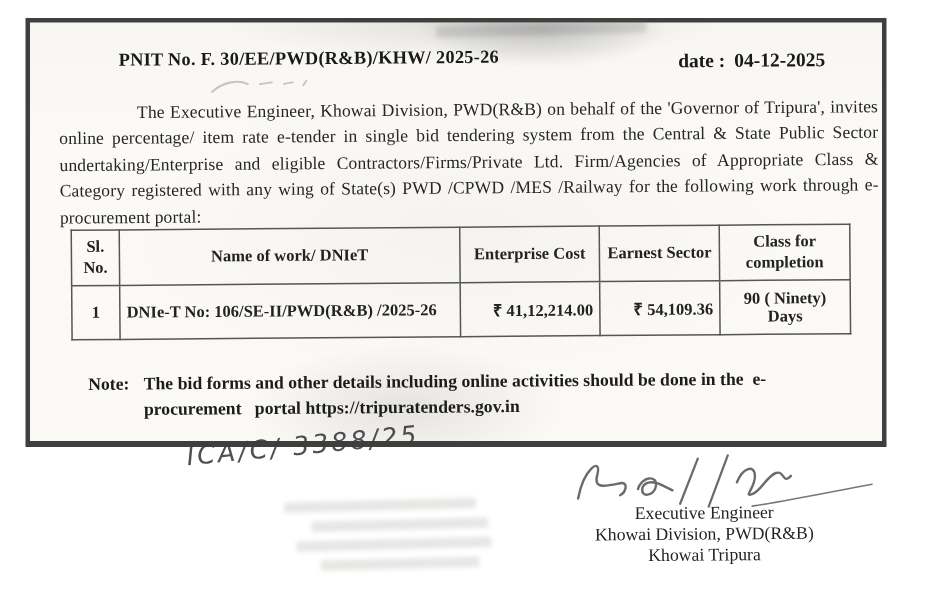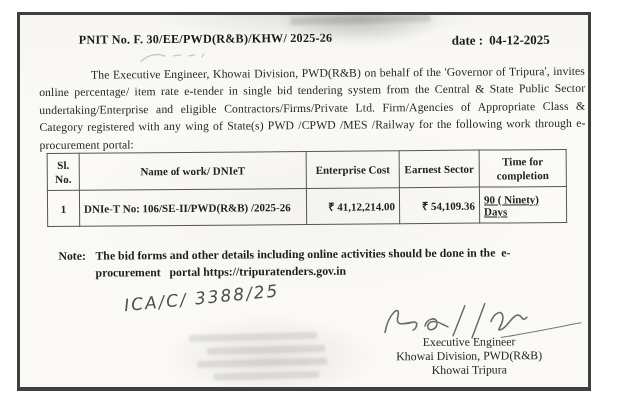--- a/index.html
+++ b/index.html
@@ -1,20 +1,20 @@
 <!DOCTYPE html>
 <html><head>
 <meta charset="utf-8">
 <style>
   * { margin: 0; padding: 0; box-sizing: border-box; }
   html, body { width: 619px; height: 410px; background: #ffffff; overflow: hidden; }
   body { font-family: "Liberation Serif", serif; color: #1e1e1e; position: relative; }
 
   .doc {
-    position: absolute; left: 17px; top: 12px; width: 574px; height: 379px;
+    position: absolute; left: 17px; top: 12px; width: 574px; height: 286px;
     border: 3px solid #3f3f3f;
     border-bottom-width: 4px;
     background:
       radial-gradient(ellipse 120px 40px at 60% 1%, rgba(105,105,105,0.30), transparent 70%),
       radial-gradient(ellipse 220px 35px at 52% 0%, rgba(120,120,120,0.18), transparent 75%),
       radial-gradient(ellipse 150px 60px at 44% 92%, rgba(120,115,108,0.16), transparent 70%),
       radial-gradient(ellipse 300px 120px at 50% 50%, rgba(160,155,148,0.07), transparent 80%),
       linear-gradient(180deg, #f7f6f2 0%, #fbfaf7 30%, #faf9f6 100%);
     padding-left: 12px;
   }
@@ -47,21 +47,21 @@
   table.tender th { font-weight: bold; text-align: center; height: 37px; line-height: 14px; }
   table.tender td { height: 36px; font-weight: bold; }
   .col-sl { width: 32px; }
   .col-name { width: 227px; }
   .col-cost { width: 93px; }
   .col-earnest { width: 80px; }
   .col-time { width: 87px; }
   td.c-sl { text-align: center; }
   td.c-name { text-align: left; padding-left: 12px; }
   td.c-cost, td.c-earnest { text-align: right; }
-  td.c-time { text-align: left; padding-left: 8px; text-decoration: underline; }
+  td.c-time { text-align: center; padding-left: 8px; }
 
   .note {
     position: absolute; left: 38px; top: 231px; width: 505px;
     font-weight: bold; font-size: 11.8px; line-height: 17px; color: #1c1c1c;
   }
   .note-label { position: absolute; left: 0; top: 0; text-align: right; }
   .note-text { display: block; margin-left: 37px; white-space: pre-wrap; }
 
   .handwritten {
     position: absolute; left: 103px; top: 272px;
@@ -114,21 +114,21 @@
           <col class="col-cost">
           <col class="col-earnest">
           <col class="col-time">
       </colgroup>
       <thead>
         <tr>
           <th>Sl. No.</th>
           <th>Name of work/ DNIeT</th>
           <th>Enterprise Cost</th>
           <th>Earnest Sector</th>
-          <th>Time for completion</th>
+          <th>Class for completion</th>
         </tr>
       </thead>
       <tbody>
         <tr>
           <td class="c-sl">1</td>
           <td class="c-name">DNIe-T No: 106/SE-II/PWD(R&amp;B) /2025-26</td>
           <td class="c-cost">₹ 41,12,214.00</td>
           <td class="c-earnest">₹ 54,109.36</td>
           <td class="c-time">90 ( Ninety) Days</td>
         </tr>

